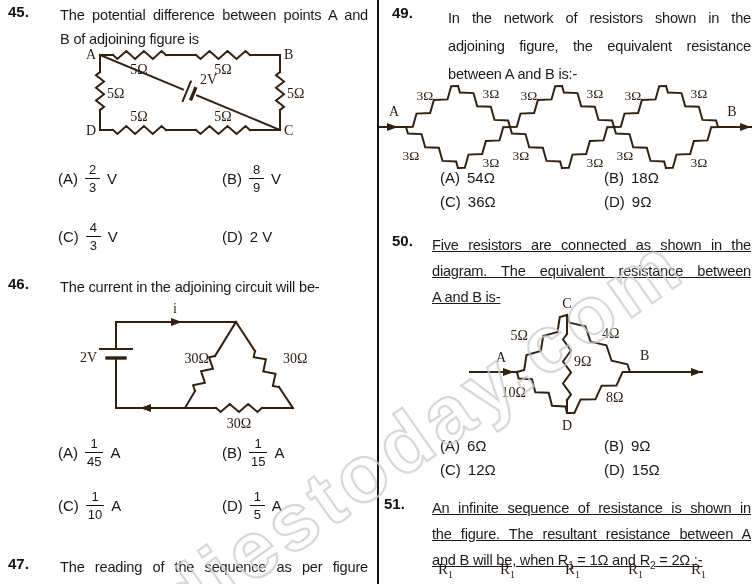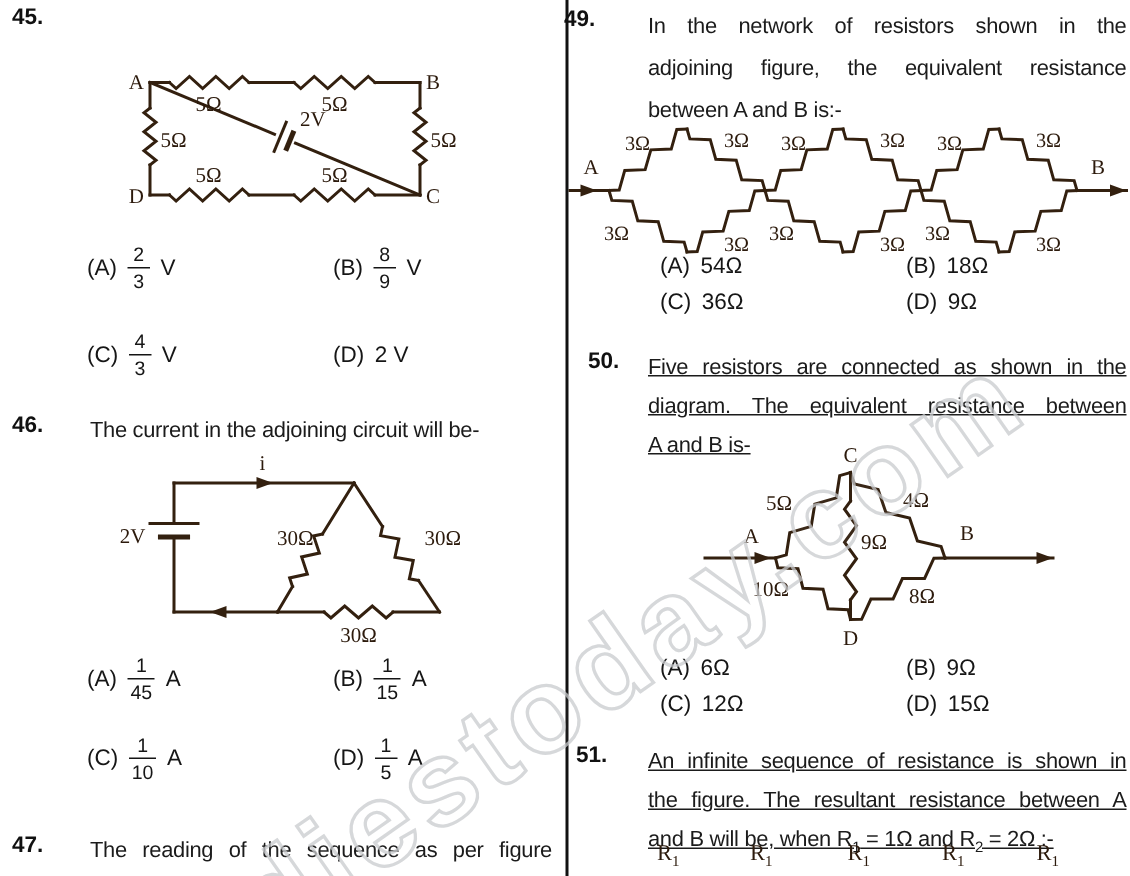--- a/index.html
+++ b/index.html
@@ -5,21 +5,21 @@
   html,body{margin:0;padding:0;background:#ffffff;}
   body{width:753px;height:584px;overflow:hidden;position:relative;
        font-family:"Liberation Sans",sans-serif;color:#1b1b1b;}
   .page{position:absolute;inset:0;}
   .divider{position:absolute;left:377px;top:0;width:2px;height:584px;background:#111;}
   .qnum{position:absolute;font-weight:bold;font-size:15px;color:#111;}
   .qtext{position:absolute;font-size:14.6px;letter-spacing:-0.2px;color:#1b1b1b;}
   .qtext .ln{display:block;white-space:nowrap;}
   .lh24 .ln{line-height:24px;}
   .lh26 .ln{line-height:26px;text-decoration:underline;}
-  .lh28 .ln{line-height:28px;}
+  .lh28 .ln{line-height:28px;margin-left:16px;}
   .j{text-align:justify;text-align-last:justify;}
   .opt{position:absolute;display:flex;align-items:center;gap:7px;font-size:15px;height:36px;color:#161616;}
   .opt.plain{height:22px;}
   .frac{display:inline-flex;flex-direction:column;align-items:center;line-height:1;}
   .frac .fn{font-size:13px;padding:0 2px 2px 2px;}
   .frac .fbar{align-self:stretch;height:0;border-top:1.5px solid #141414;min-width:15px;}
   .frac .fd{font-size:13px;padding:2px 2px 0 2px;}
   .circ{position:absolute;}
   .circ polyline,.circ line{fill:none;stroke:#33200f;stroke-width:2;stroke-linejoin:miter;stroke-linecap:square;}
   .circ .thick{stroke-width:3.4;}
@@ -33,20 +33,24 @@
      color:rgba(255,255,255,0.05);-webkit-text-stroke:2.2px #c9cbce;opacity:.75;pointer-events:none;}
 </style>
 </head>
 <body>
 
 <div class="page">
 
   <div class="divider"></div>
 
   <div class="qnum" style="left:8px;top:3px">45.</div>
+  <div class="qtext lh24" style="left:60px;top:3px;width:308px">
+    <span class="ln j">The potential difference between points A and</span>
+    <span class="ln">B of adjoining figure is</span>
+  </div>
 
   <svg class="circ" style="left:78px;top:42px" width="245" height="100" viewBox="0 0 245 100">
 
     <line x1="22" y1="13" x2="35" y2="13"></line>
       <polyline points="35.0,13.0 39.4,17.0 48.3,9.0 57.1,17.0 65.9,9.0 74.8,17.0 83.6,9.0 88.0,13.0"></polyline>
     <line x1="88" y1="13" x2="118" y2="13"></line>
       <polyline points="118.0,13.0 122.5,17.0 131.5,9.0 140.5,17.0 149.5,9.0 158.5,17.0 167.5,9.0 172.0,13.0"></polyline>
     <line x1="172" y1="13" x2="202" y2="13"></line>
 
     <line x1="22" y1="13" x2="22" y2="30"></line>
@@ -181,21 +185,21 @@
       </span>
     <span>A</span>
   </div>
 
   <div class="qnum" style="left:8px;top:555px">47.</div>
   <div class="qtext lh24" style="left:60px;top:555px;width:308px">
     <span class="ln j">The reading of the sequence as per figure</span>
     <span class="ln">shown is :</span>
   </div>
 
-  <div class="qnum" style="left:376px;top:4px">49.</div>
+  <div class="qnum" style="left:392px;top:4px">49.</div>
   <div class="qtext lh28" style="left:432px;top:4px;width:319px">
     <span class="ln j">In the network of resistors shown in the</span>
     <span class="ln j">adjoining figure, the equivalent resistance</span>
     <span class="ln">between A and B is:-</span>
   </div>
 
   <svg class="circ" style="left:378px;top:76px" width="375" height="99" viewBox="0 0 375 99">
     <line x1="2" y1="51" x2="28" y2="51"></line>
     <polygon points="9,47 20,51 9,55"></polygon>
 

